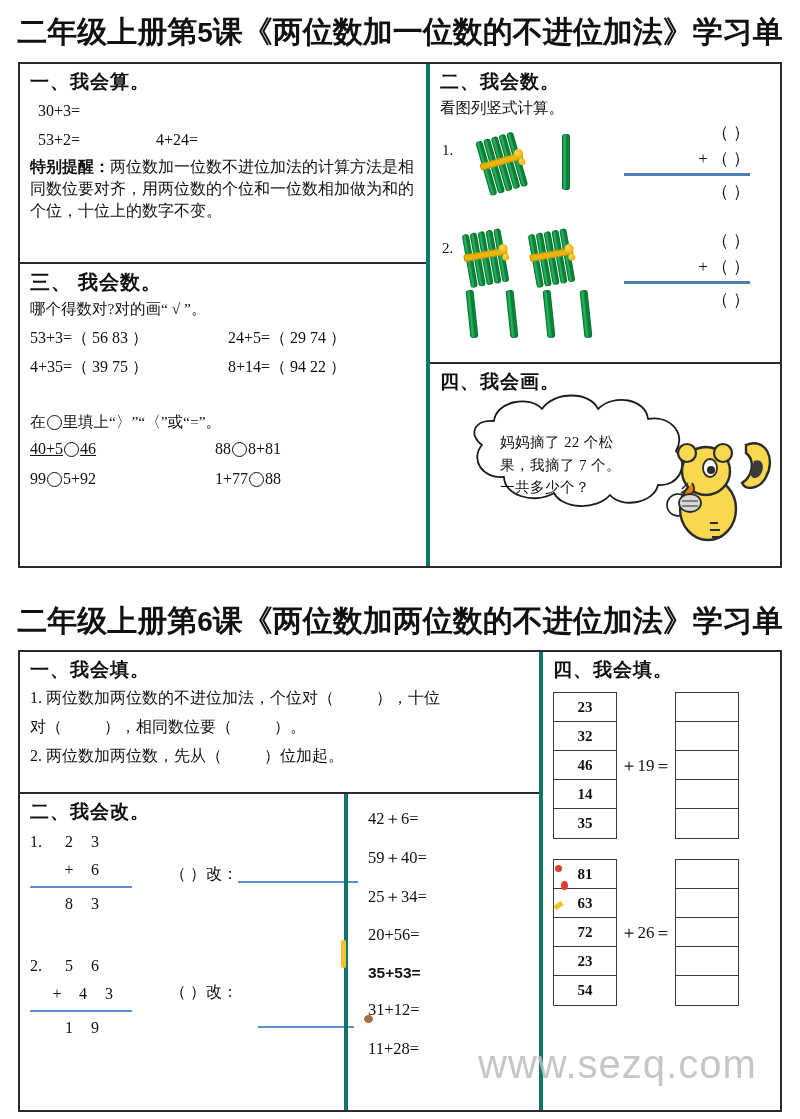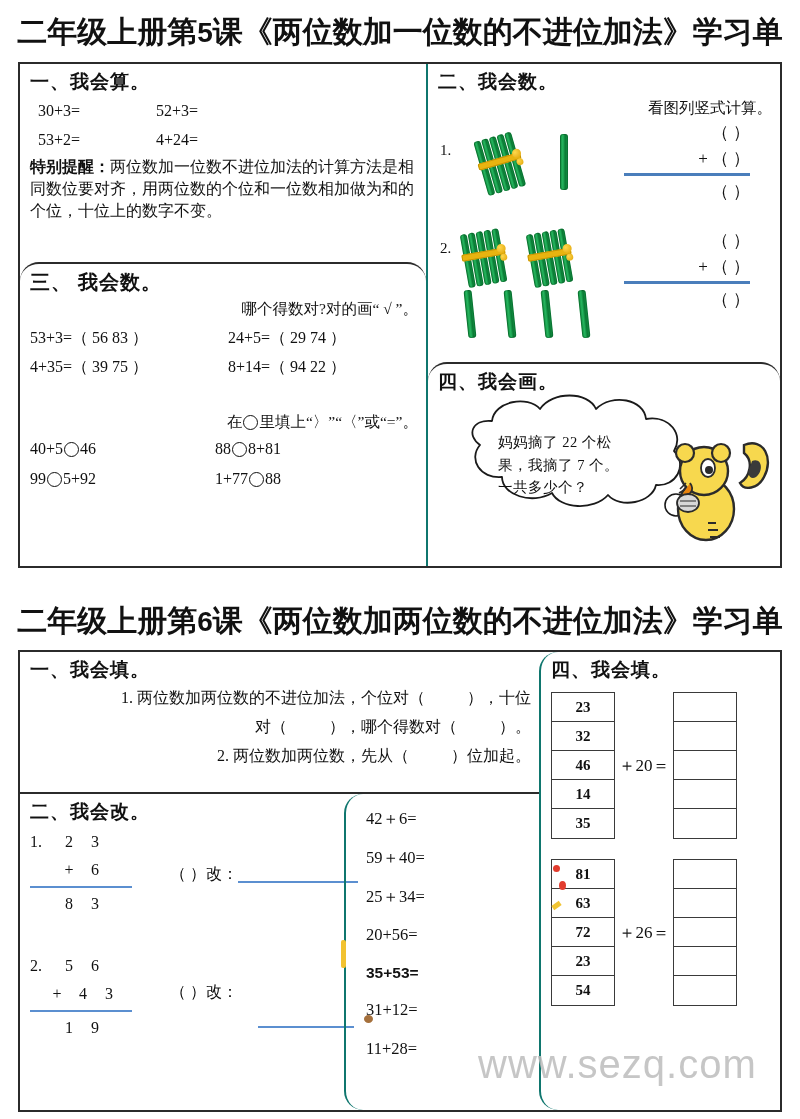--- a/index.html
+++ b/index.html
@@ -19,30 +19,30 @@
   }
   .ws-title .num{font-family:"Liberation Sans",sans-serif;font-size:28px;}
 
   
   .frame{
     border:2px solid #2b2b2b;
     display:flex;flex-direction:row;box-sizing:border-box;
     background:#fff;
   }
   .col{box-sizing:border-box;display:flex;flex-direction:column;}
-  .vdiv{border-left:2px solid #0f766e;}
+  .vdiv{border-left:4px solid #0f766e;}
   .hdiv{border-top:2px solid #2b2b2b;}
 
-  .cell{box-sizing:border-box;padding:6px 8px 6px 10px;position:relative;border-radius:19px;}
+  .cell{box-sizing:border-box;padding:6px 8px 6px 10px;position:relative;}
 
   .sec-head{
     font-weight:bold;font-size:19px;line-height:1.25;
     margin:0 0 2px 0;letter-spacing:1px;
   }
-  .sub{font-size:15.5px;line-height:1.5;margin:1px 0;text-align:right;}
+  .sub{font-size:15.5px;line-height:1.5;margin:1px 0;}
   .row-eq{font-size:16px;line-height:1.85;white-space:nowrap;}
   .note{font-size:16px;line-height:1.38;margin-top:1px;}
   .note b{font-weight:bold;}
 
   .eq-grid{display:flex;}
   .eq-grid .c1{width:118px;}
   .eq-grid .c2{width:140px;}
 
   .circ{
     display:inline-block;width:13px;height:13px;border:1.6px solid #111;
@@ -115,21 +115,20 @@
   </div>
 
   <div class="frame" style="position:absolute;left:18px;top:62px;width:764px;height:506px;">
 
     <div class="col" style="width:406px;">
 
       <div class="cell" style="height:200px;">
         <div class="sec-head">一、我会算。</div>
         <div class="eq-grid row-eq" style="padding-left:8px;">
           <span class="c1">30+3=</span>
-          <span class="c2">52+3=</span>
         </div>
         <div class="eq-grid row-eq" style="padding-left:8px;">
           <span class="c1">53+2=</span>
           <span class="c2">4+24=</span>
         </div>
         <div class="note">
           <b>特别提醒：</b><span>两位数加一位数不进位加法的计算方法是相同数位要对齐，用两位数的个位和一位数相加做为和的个位，十位上的数字不变。</span>
         </div>
       </div>
 
@@ -144,21 +143,21 @@
         <div class="eq-grid row-eq">
           <span style="width:198px;">4+35=（ 39   75 ）</span>
           <span>8+14=（ 94   22 ）</span>
         </div>
 
         <div class="sub" style="margin-top:28px;">
           <span>在</span><span class="circ"></span><span>里填上“〉”“〈”或“=”。</span>
         </div>
 
         <div class="eq-grid row-eq">
-          <span style="width:185px;"><span>40+5</span><span class="circ"></span><span>46</span></span>
+          <span style="width:185px;text-decoration:underline;"><span>40+5</span><span class="circ"></span><span>46</span></span>
           <span><span>88</span><span class="circ"></span><span>8+81</span></span>
         </div>
         <div class="eq-grid row-eq">
           <span style="width:185px;"><span>99</span><span class="circ"></span><span>5+92</span></span>
           <span><span>1+77</span><span class="circ"></span><span>88</span></span>
         </div>
       </div>
     </div>
 
     <div class="col vdiv" style="width:354px;">
@@ -278,21 +277,21 @@
   <div class="frame" style="position:absolute;left:18px;top:650px;width:764px;height:462px;">
 
     <div class="col" style="width:519px;">
 
       <div class="cell" style="height:140px;">
         <div class="sec-head">一、我会填。</div>
         <div class="sub" style="font-size:16px;line-height:1.75;">
           <span>1. 两位数加两位数的不进位加法，个位对（</span><span class="pz"></span><span>），十位</span>
         </div>
         <div class="sub" style="font-size:16px;line-height:1.75;">
-          <span>对（</span><span class="pz"></span><span>），哪个得数对（</span><span class="pz"></span><span>）。</span>
+          <span>对（</span><span class="pz"></span><span>），相同数位要（</span><span class="pz"></span><span>）。</span>
         </div>
         <div class="sub" style="font-size:16px;line-height:1.75;">
           <span>2. 两位数加两位数，先从（</span><span class="pz"></span><span>）位加起。</span>
         </div>
       </div>
 
       <div class="hdiv" style="display:flex;flex:1;">
 
         <div class="cell" style="width:324px;">
           <div class="sec-head">二、我会改。</div>
@@ -353,21 +352,21 @@
       <div class="sec-head">四、我会填。</div>
 
       <div class="ladder-row" style="margin-top:8px;">
         <div class="ladder">
           <div>23</div>
           <div>32</div>
           <div>46</div>
           <div>14</div>
           <div>35</div>
         </div>
-        <div class="ladder-op">＋20＝</div>
+        <div class="ladder-op">＋19＝</div>
         <div class="ladder empty">
           <div></div>
           <div></div>
           <div></div>
           <div></div>
           <div></div>
         </div>
       </div>
 
       <div class="ladder-row" style="margin-top:20px;position:relative;">

